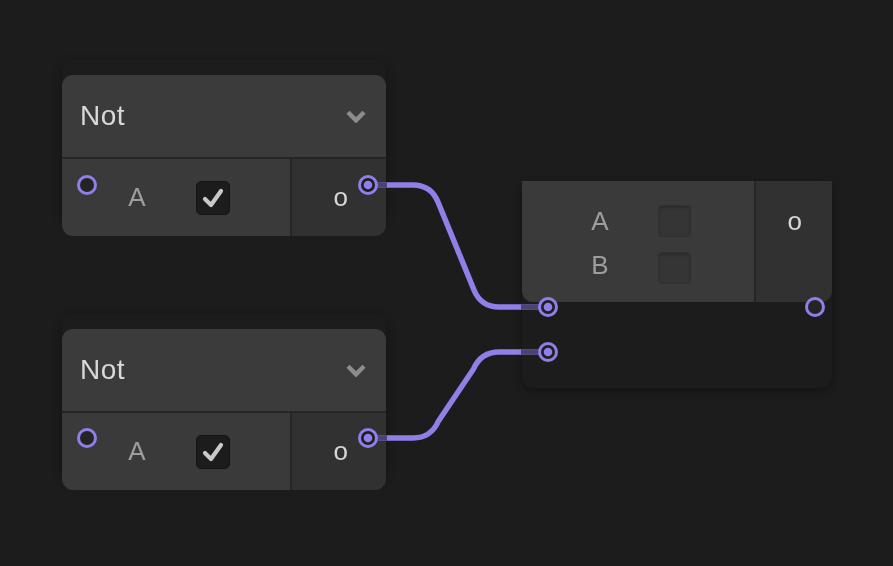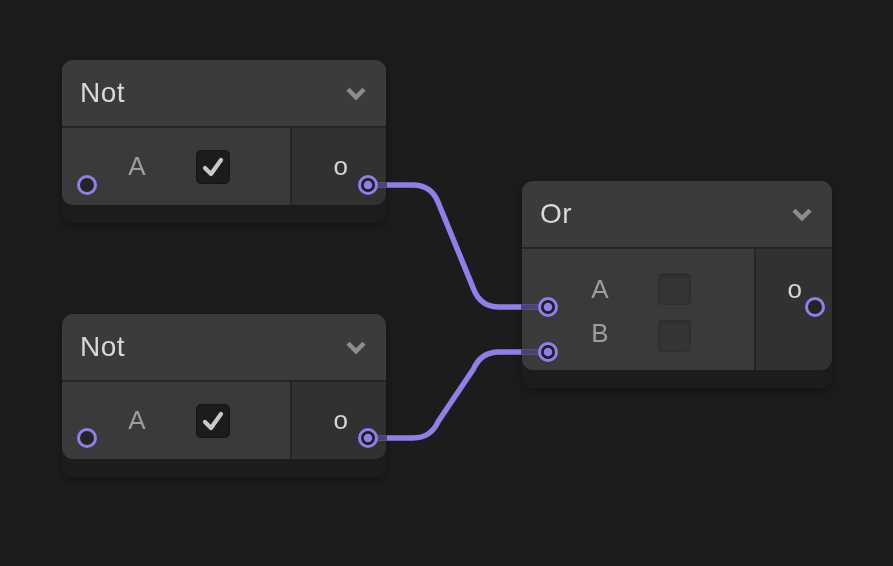--- a/index.html
+++ b/index.html
@@ -15,27 +15,28 @@
   }
 
   .node {
     position: absolute;
     border-radius: 11px;
     box-shadow: 0 3px 10px rgba(0,0,0,0.35);
   }
 
   .node-header {
     position: relative;
-    height: 68px;
+    height: 84px;
     background: #3b3b3b;
     border-radius: 11px 11px 0 0;
     border-bottom: 2px solid #252525;
     display: flex;
     align-items: center;
     padding-left: 18px;
+    margin-top: 15px;
   }
   .node-title {
     font-size: 28px;
     color: #d9d9d9;
     letter-spacing: 0.5px;
   }
   .chevron {
     position: absolute;
     right: 20px;
     top: 50%;
@@ -185,26 +186,20 @@
           </svg>
         </div>
       </div>
       <div class="out-section">
         <span class="out-label">o</span>
       </div>
     </div>
   </div>
 
   <div class="node node-or" style="left:522px; top:181px;">
-    <div class="node-header">
-      <span class="node-title">Or</span>
-      <svg class="chevron" viewBox="0 0 20 13">
-        <polyline points="2,2 10,10 18,2" fill="none" stroke="#8c8c8c" stroke-width="4.5"></polyline>
-      </svg>
-    </div>
     <div class="node-body">
       <div class="in-section">
         <div class="port-row row-a">
           <span class="port-label">A</span>
           <div class="checkbox-disabled"></div>
         </div>
         <div class="port-row row-b">
           <span class="port-label">B</span>
           <div class="checkbox-disabled"></div>
         </div>

